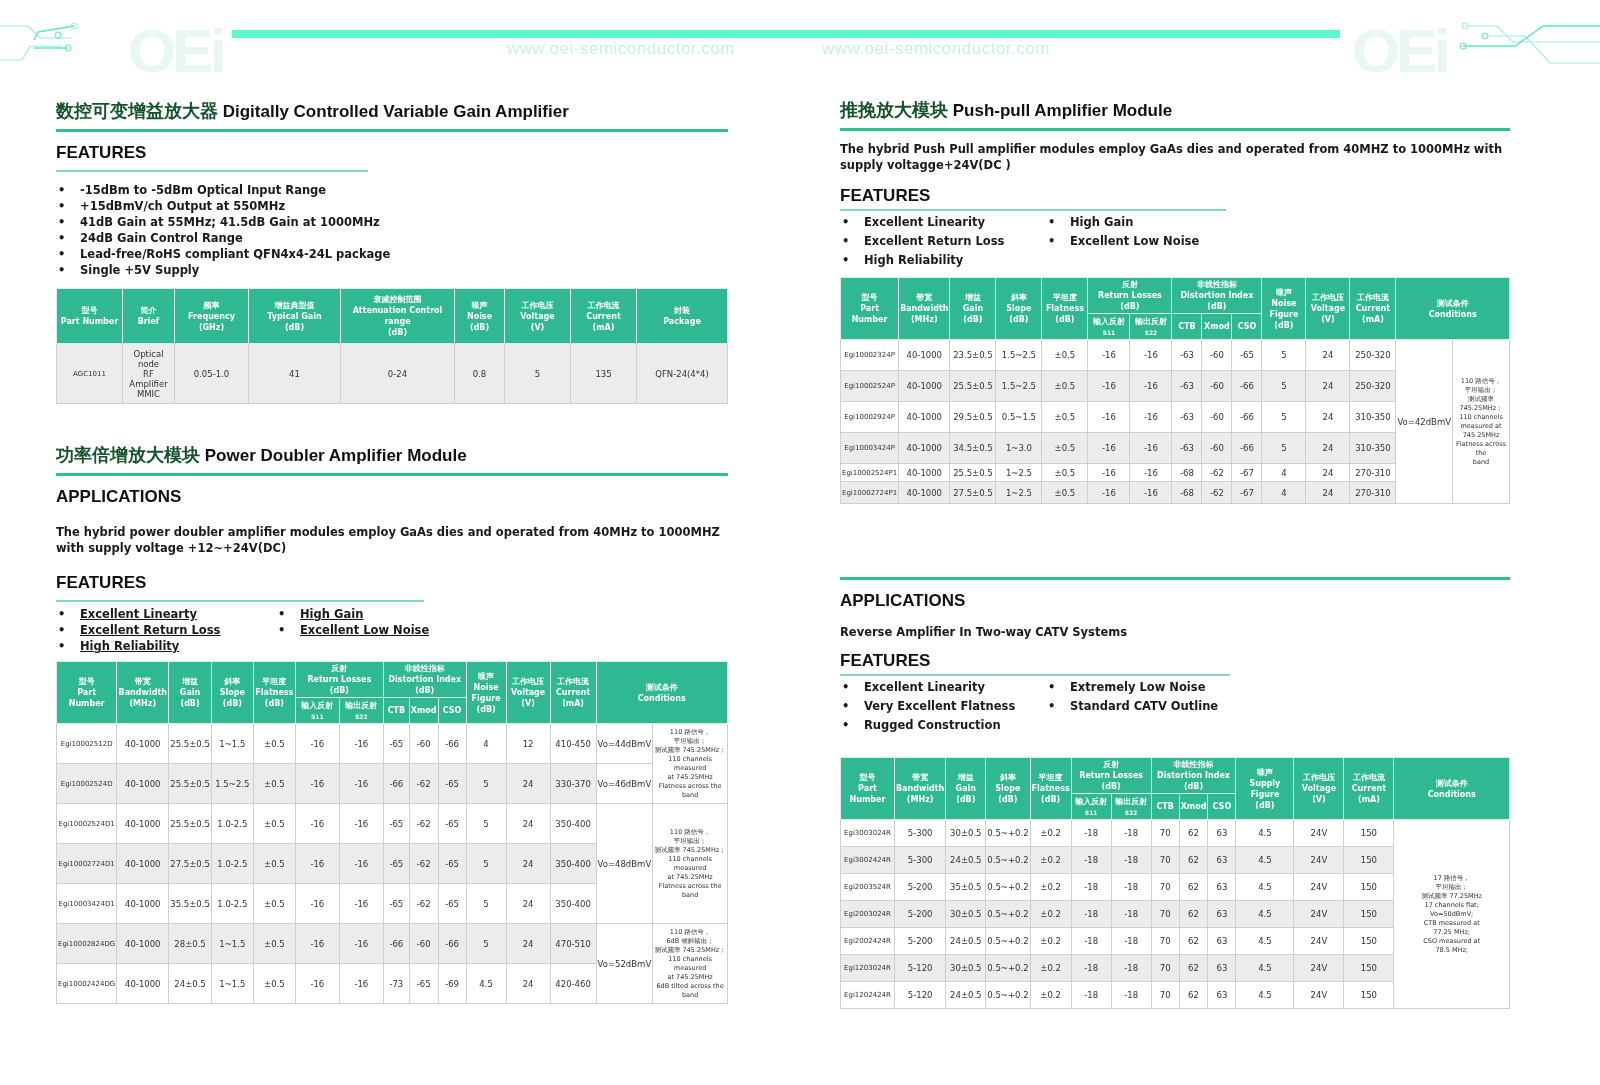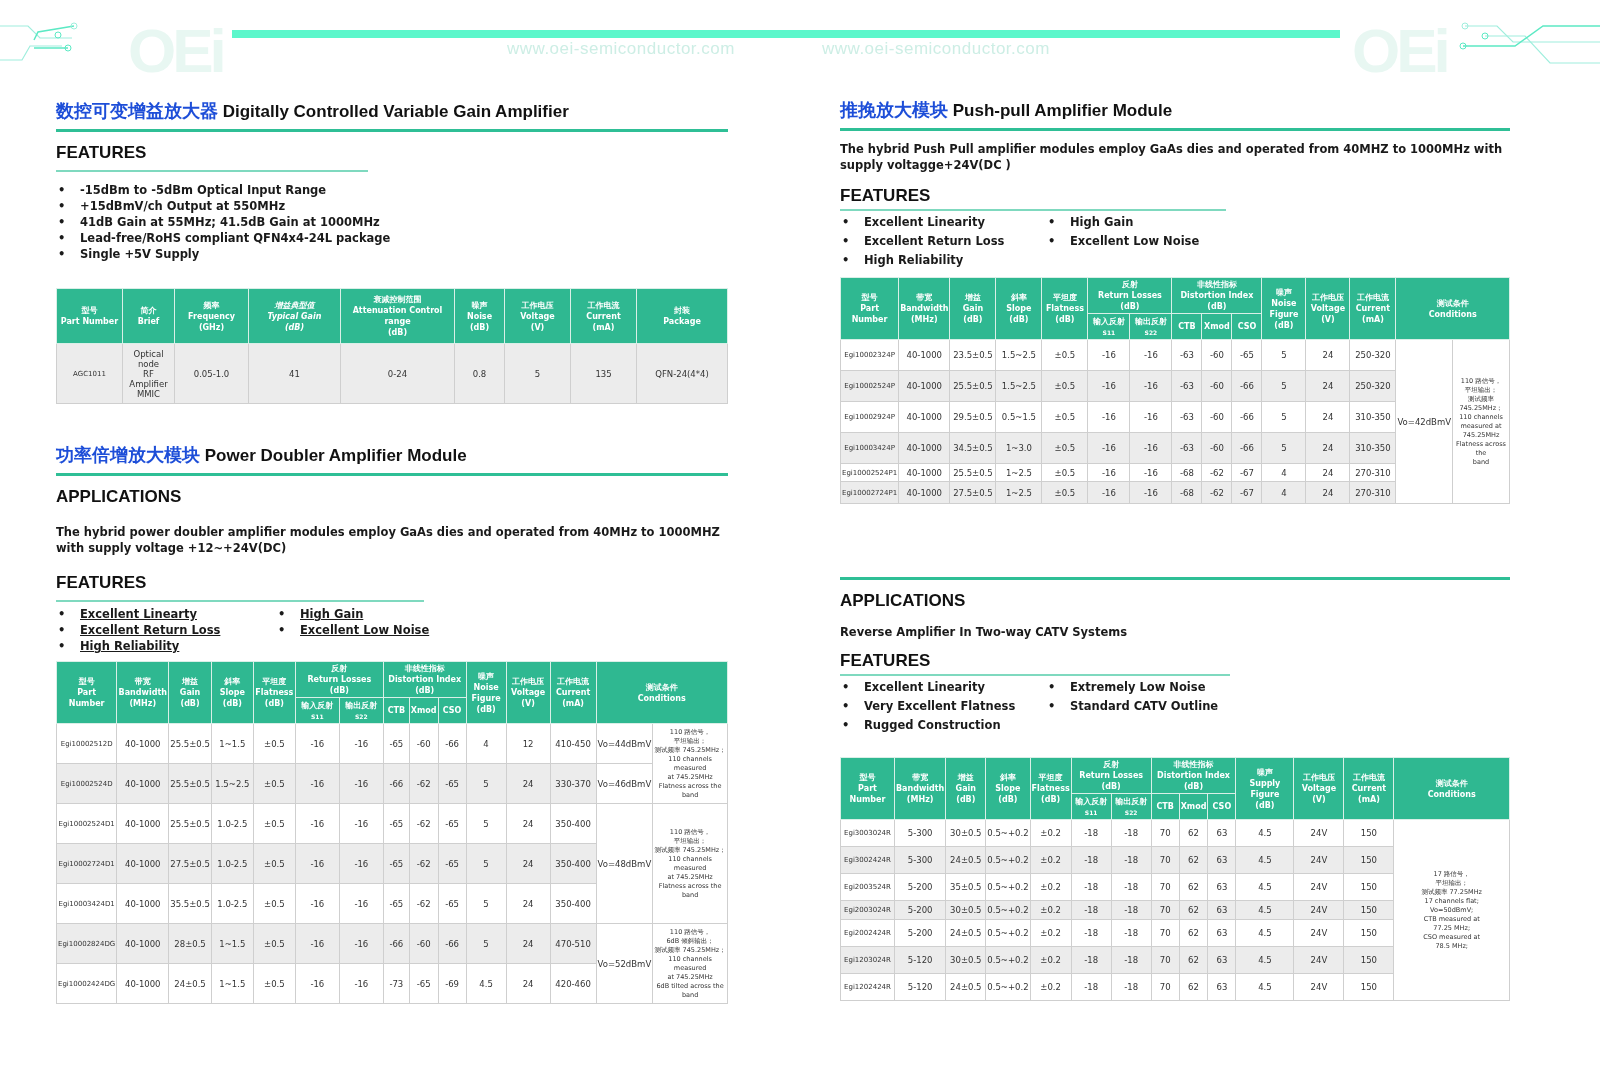--- a/index.html
+++ b/index.html
@@ -7,21 +7,21 @@
   body { position: relative; font-family: "Liberation Sans", "DejaVu Sans", sans-serif; color: #1a1a1a; }
 
   
   .hdr-bar { position: absolute; top: 30px; height: 8px; background: #5cf7cb; }
   .hdr-url { position: absolute; top: 39px; font-size: 17px; color: #cdeee5; letter-spacing: 0.5px; }
   .logo { position: absolute; top: 20px; font-size: 62px; font-weight: bold; color: #e8f7f2; letter-spacing: -4px; line-height: 1; }
   .circuit { position: absolute; top: 18px; }
 
   .section { position: absolute; }
   .sec-title { font-size: 17px; font-weight: bold; color: #111; white-space: nowrap; line-height: 22px; }
-  .sec-title .cn { color: #1d4ed8; font-size: 18px; }
+  .sec-title .cn { color: #14532d; font-size: 18px; }
   .sec-rule { height: 3px; background: #2fbf96; margin-top: 6px; }
   .sub-head { font-size: 17px; font-weight: bold; color: #111; margin-top: 10px; line-height: 22px; }
   .sub-rule { height: 2px; background: #7fd9bf; margin-top: 6px; }
   .para { font-family: "DejaVu Sans", sans-serif; font-size: 11.5px; font-weight: bold; color: #1a1a1a; line-height: 16px; }
   ul.feat { list-style: none; font-family: "DejaVu Sans", sans-serif; font-size: 11.5px; font-weight: bold; line-height: 16px; }
   ul.feat li { position: relative; padding-left: 24px; }
   ul.feat li::before { content: "•"; position: absolute; left: 2px; }
   .cols2 { display: flex; }
   .cols2 ul { width: 210px; }
 
@@ -65,20 +65,21 @@
     <span class="cn">数控可变增益放大器</span>
     <span>Digitally Controlled Variable Gain Amplifier</span>
   </div>
   <div class="sec-rule"></div>
   <div class="sub-head">FEATURES</div>
   <div class="sub-rule" style="width:312px;"></div>
   <ul class="feat" style="margin-top:10px;">
     <li>-15dBm to -5dBm Optical Input Range</li>
     <li>+15dBmV/ch Output at 550MHz</li>
     <li>41dB Gain at 55MHz; 41.5dB Gain at 1000MHz</li>
+    <li>24dB Gain Control Range</li>
     <li>Lead-free/RoHS compliant QFN4x4-24L package</li>
     <li>Single +5V Supply</li>
   </ul>
 </div>
 <div class="section" style="left:56px; top:288px; width:672px;">
   <table class="spec">
     <tbody>
         <tr style="height:55px;">
       <th style="width:66px;">
             <div>型号</div>
@@ -86,21 +87,21 @@
           </th>
       <th style="width:52px;">
             <div>简介</div>
             <div>Brief</div>
           </th>
       <th style="width:74px;">
             <div>频率</div>
             <div>Frequency</div>
             <div>(GHz)</div>
           </th>
-      <th style="width:92px;font-style:italic;">
+      <th style="width:92px;">
             <div>增益典型值</div>
             <div>Typical Gain</div>
             <div>(dB)</div>
           </th>
       <th style="width:114px;">
             <div>衰减控制范围</div>
             <div>Attenuation Control range</div>
             <div>(dB)</div>
           </th>
       <th style="width:50px;">
@@ -720,21 +721,21 @@
           <td>±0.2</td>
           <td>-18</td>
           <td>-18</td>
           <td>70</td>
           <td>62</td>
           <td>63</td>
           <td>4.5</td>
           <td>24V</td>
           <td>150</td>
         </tr>
-        <tr class="alt" style="height: 19px;">
+        <tr class="alt" style="height: 27px;">
           <td class="pn">Egi2003024R</td>
           <td>5-200</td>
           <td>30±0.5</td>
           <td>0.5~+0.2</td>
           <td>±0.2</td>
           <td>-18</td>
           <td>-18</td>
           <td>70</td>
           <td>62</td>
           <td>63</td>

